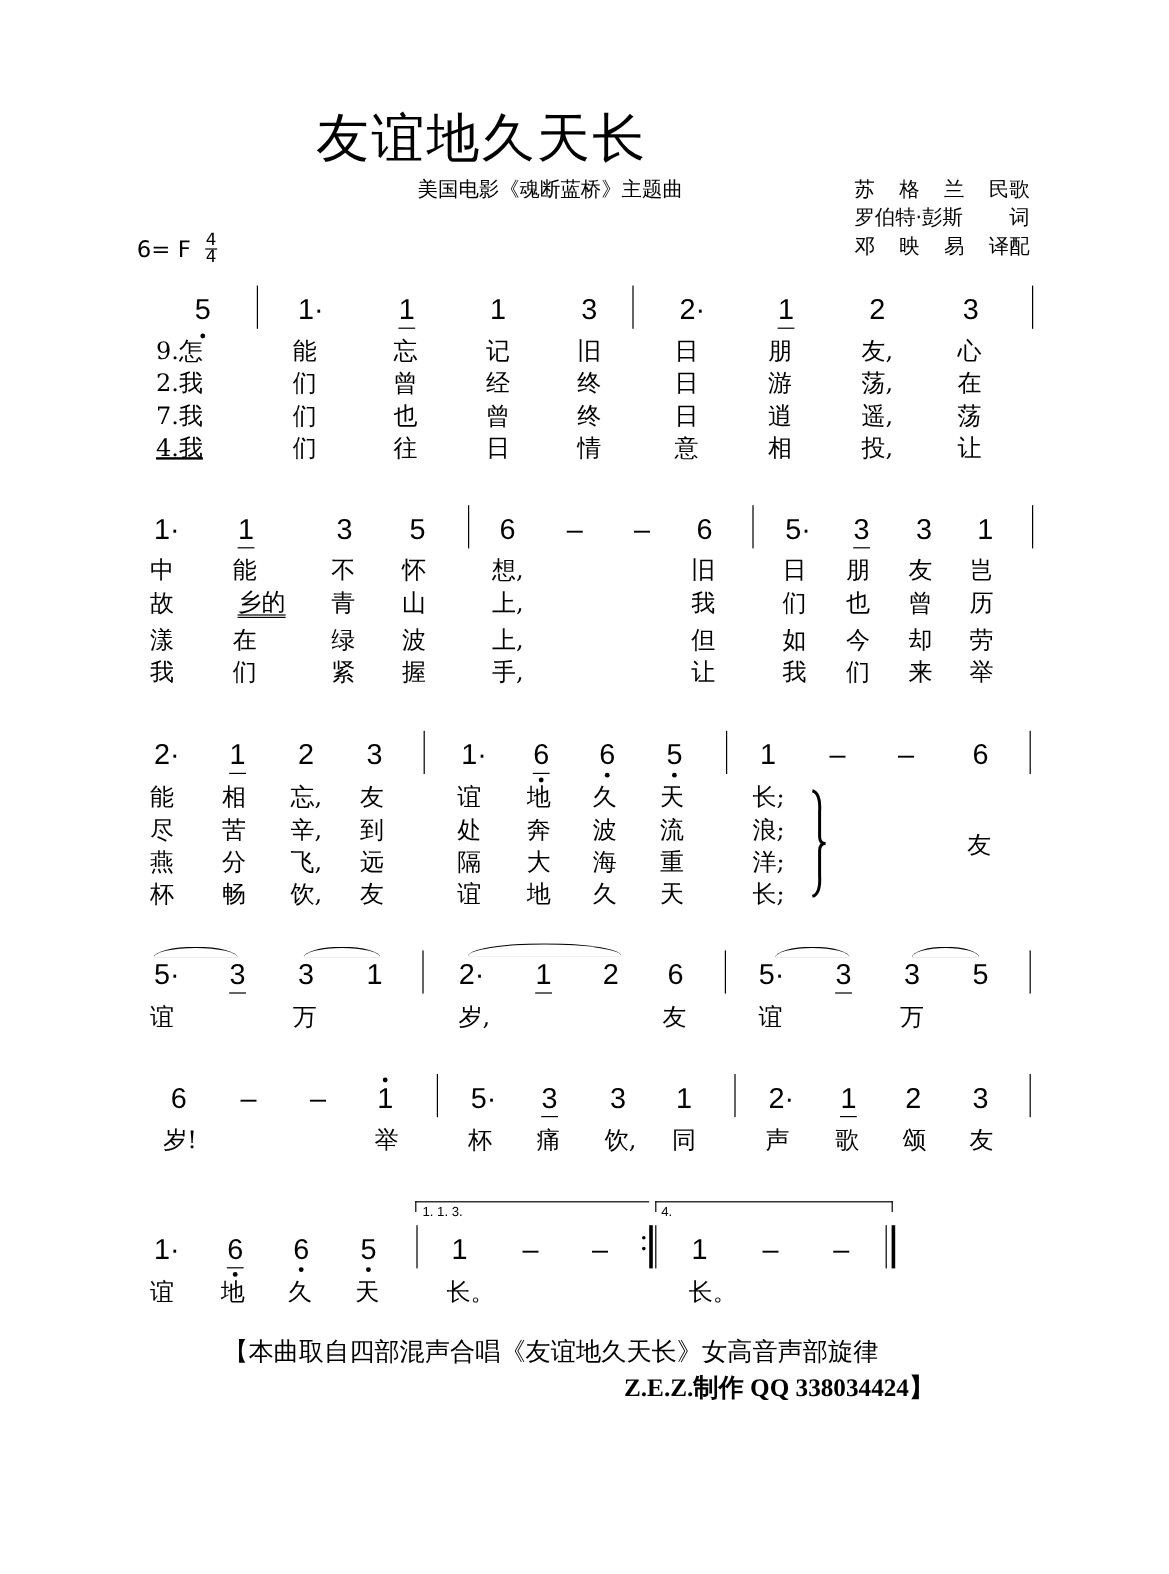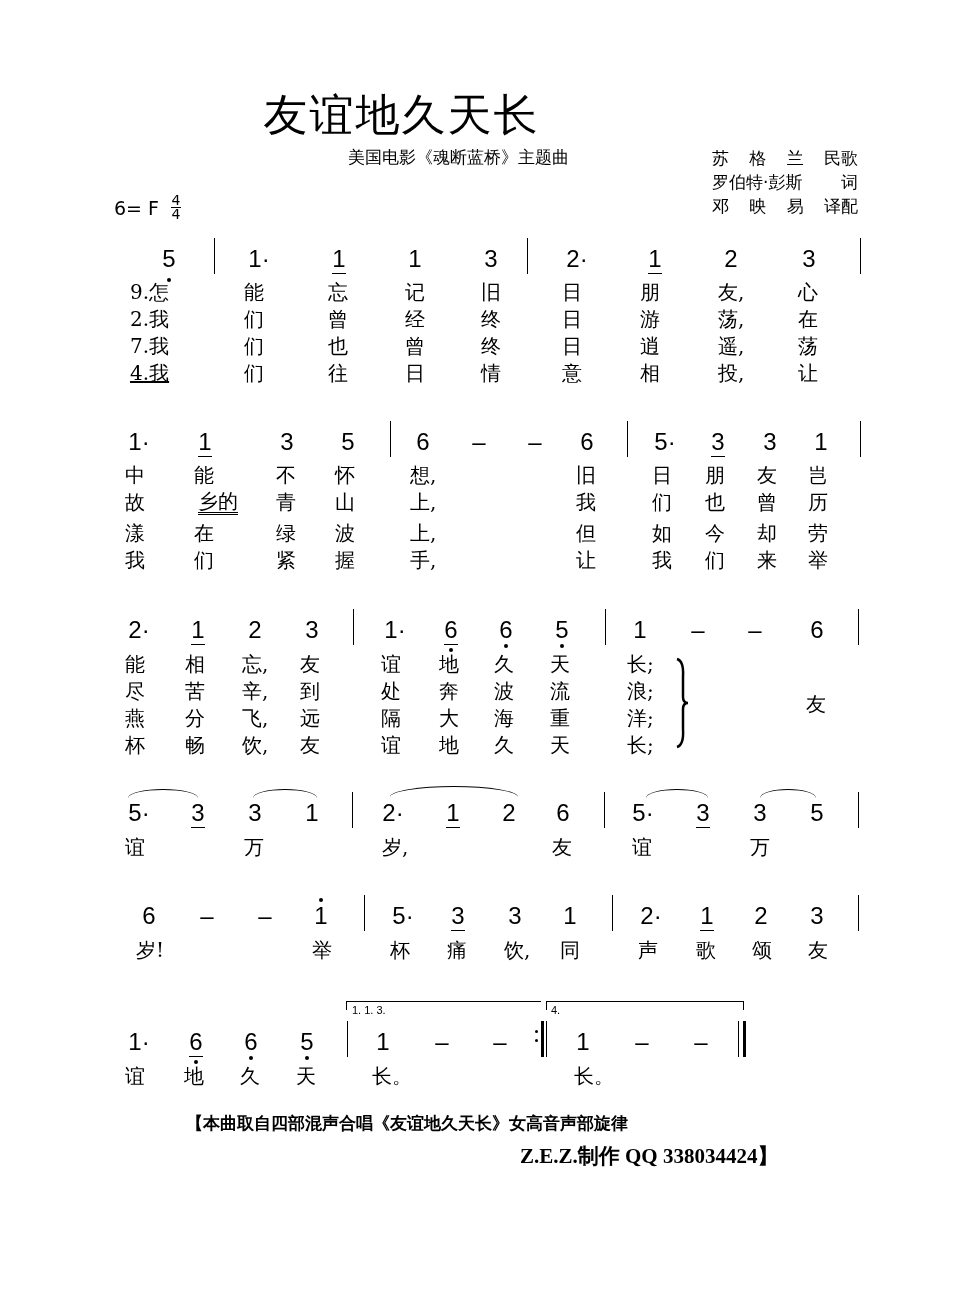--- a/index.html
+++ b/index.html
@@ -17,21 +17,21 @@
   .note .dotbelow { position:absolute; left:13px; width:4px; height:4px; border-radius:50%; background:#000; top:28px; }
   .note .dotbelow.low { top:33px; }
   .note .dotabove { position:absolute; left:13px; width:4px; height:4px; border-radius:50%; background:#000; top:-4px; }
   .barline { position:absolute; width:0; border-left:1.5px solid #000; height:36px; }
   .barline.thick { border-left:3px solid #000; }
   .lyric { position:absolute; font-size:20px; font-family:"DejaVu Serif", serif; line-height:24px; white-space:nowrap; }
   .slur { position:absolute; border-top:1.5px solid #000; border-radius:50% 50% 0 0 / 100% 100% 0 0; height:8px; }
   .brace { position:absolute; left:675px; top:657px; width:14px; height:92px; }
   .volta { position:absolute; border-top:1.2px solid #000; border-left:1.2px solid #000; height:8px; }
   .volta-label { position:absolute; font-size:11px; font-family:"Liberation Sans", sans-serif; }
-  .footer1 { left:186px; top:1112px; font-size:17px; font-weight:bold; }
+  .footer1 { left:186px; top:1112px; font-size:21px; font-weight:normal; }
   .footer2 { left:520px; top:1142px; font-size:21px; font-weight:bold; font-family:"Liberation Serif", serif; }
   .repeat-dots { position:absolute; width:4px; }
   .repeat-dots span { display:block; width:3px; height:3px; background:#000; border-radius:50%; margin:6px 0; }
 </style>
 </head>
 <body>
 
 <div class="abs title">友谊地久天长</div>
 <div class="abs subtitle">美国电影《魂断蓝桥》主题曲</div>
 <div class="abs credits">

